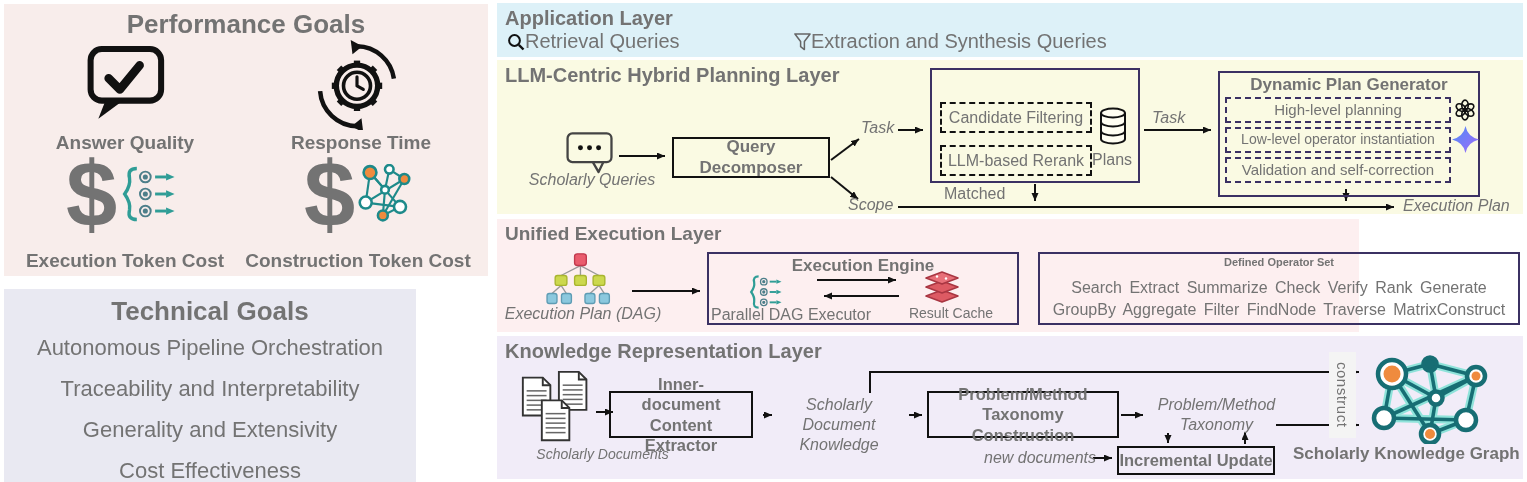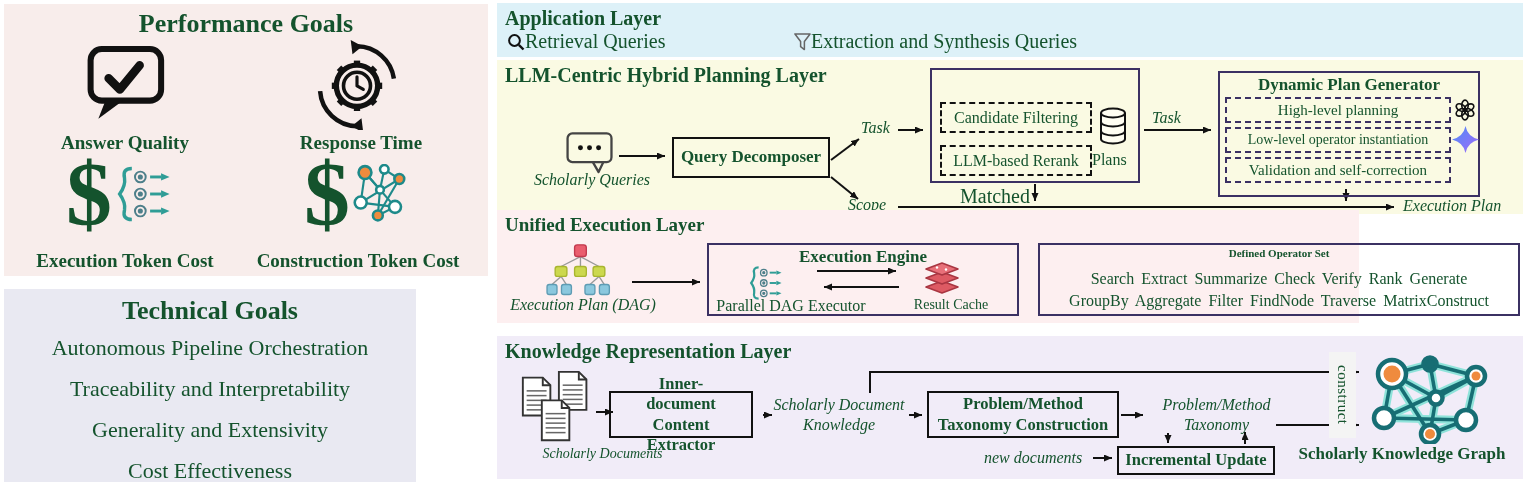--- a/index.html
+++ b/index.html
@@ -1,17 +1,17 @@
 <!DOCTYPE html>
 <html><head>
 <meta charset="utf-8">
 <style>
   body{margin:0;background:#fff}
   #root{position:relative;width:1527px;height:482px;background:#fff;
-        font-family:Liberation Serif, serif;color:#14532d;overflow:hidden}
+        font-family:Liberation Sans, sans-serif;color:#737373;overflow:hidden}
   .panel{position:absolute;box-sizing:border-box}
   .abs{position:absolute;box-sizing:border-box}
   .b{font-weight:bold}
   .i{font-style:italic}
   .ctr{text-align:center}
   .nw{white-space:nowrap}
   .layer-title{position:absolute;left:8px;top:4px;font-weight:bold;font-size:20px}
   .box{position:absolute;box-sizing:border-box;border:2px solid #111;
        display:flex;align-items:center;justify-content:center;text-align:center;line-height:1.22}
   .pborder{border-color:#3b3163}
@@ -177,21 +177,21 @@
       <circle cx="15" cy="16.5" r="2.6" fill="#111"></circle>
       <circle cx="24.5" cy="16.5" r="2.6" fill="#111"></circle>
       <circle cx="34" cy="16.5" r="2.6" fill="#111"></circle>
     </svg>
     <div class="abs ctr i nw" style="left:15px;top:111px;width:160px;font-size:16px">Scholarly Queries</div>
 
     <div class="box b" style="left:175px;top:77px;width:158px;height:41px;font-size:17px">Query Decomposer</div>
 
     <div class="abs i nw" style="left:364px;top:59px;font-size:16px">Task</div>
     <div class="abs i nw" style="left:351px;top:136px;font-size:16px">Scope</div>
-    <div class="abs nw" style="left:463px;top:125px;font-size:20px">Matched</div>
+    <div class="abs nw" style="left:447px;top:125px;font-size:16px">Matched</div>
     <div class="abs i nw" style="left:655px;top:49px;font-size:16px">Task</div>
     <div class="abs i nw" style="left:906px;top:137px;font-size:16px">Execution Plan</div>
 
     <div class="box pborder" style="left:433px;top:8px;width:210px;height:115px;align-items:flex-start">
       <div class="dashedbox" style="left:8px;top:32px;width:152px;height:31px;font-size:16px">Candidate Filtering</div>
       <div class="dashedbox" style="left:8px;top:75px;width:152px;height:31px;font-size:16px">LLM-based Rerank</div>
       <svg class="abs" style="left:166px;top:36px" width="30" height="40" viewBox="0 0 30 40">
         <path d="M3,7 L3,33 A12,4.5 0 0 0 27,33 L27,7" fill="#fffef2" stroke="#111" stroke-width="2"></path>
         <path d="M3,16 A12,4.5 0 0 0 27,16 M3,25 A12,4.5 0 0 0 27,25" fill="none" stroke="#111" stroke-width="2"></path>
         <ellipse cx="15" cy="7" rx="12" ry="4.5" fill="#fffef2" stroke="#111" stroke-width="2"></ellipse>
@@ -219,21 +219,21 @@
           <linearGradient id="gemg" x1="0" y1="0" x2="1" y2="1">
             <stop offset="0" stop-color="#4f8df7"></stop>
               <stop offset="1" stop-color="#a06af8"></stop>
           </linearGradient>
         </defs>
         <path d="M12,0 Q13.8,9.5 24,12 Q13.8,14.5 12,24 Q10.2,14.5 0,12 Q10.2,9.5 12,0 Z" fill="url(#gemg)"></path>
       </svg>
     </div>
   </div>
 
-  <div class="panel" style="left:497px;top:210px;width:862px;height:113px;background:#fdeff0">
+  <div class="panel" style="left:497px;top:219px;width:862px;height:113px;background:#fdeff0">
 
     <svg class="overlay" width="1026" height="113" viewBox="0 0 1026 113">
       <g stroke="#111" stroke-width="2">
         <line x1="135" y1="72" x2="203" y2="72" marker-end="url(#ah)"></line>
         <line x1="320" y1="61" x2="399" y2="61" marker-end="url(#ah)"></line>
         <line x1="402" y1="77" x2="327" y2="77" marker-end="url(#ah)"></line>
       </g>
     </svg>
 
     <div class="layer-title" style="font-size:19px">Unified Execution Layer</div>

